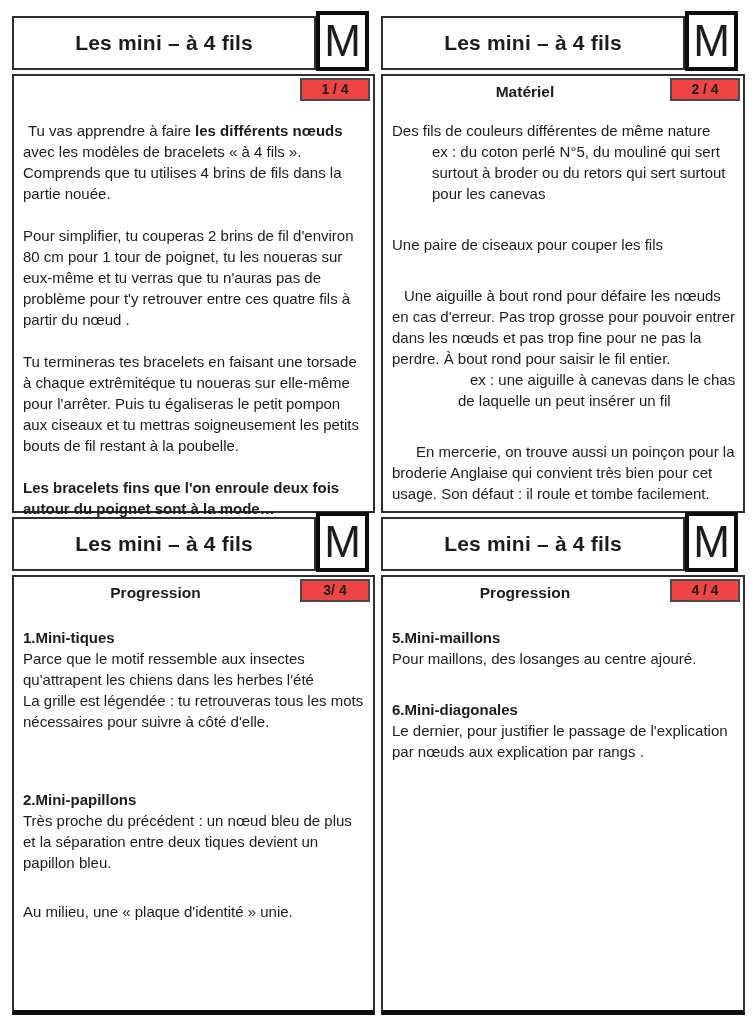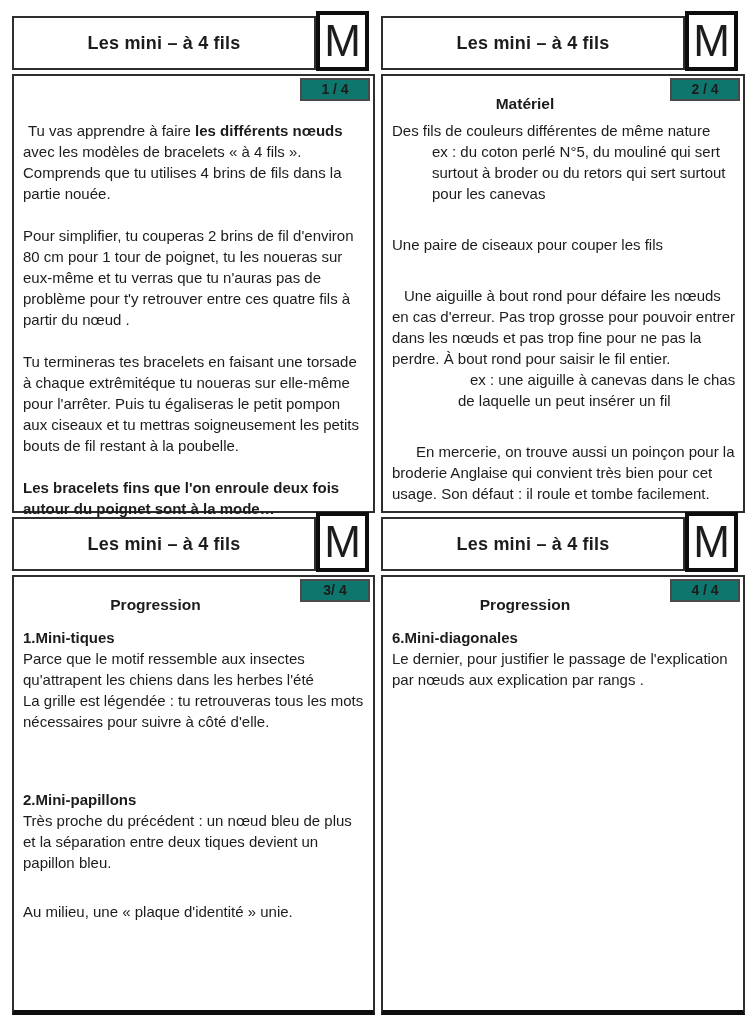--- a/index.html
+++ b/index.html
@@ -2,31 +2,31 @@
 <html><head>
 <meta charset="utf-8">
 <style>
   html, body { margin:0; padding:0; background:#e8e8e8; }
   .sheet {
     position:relative; width:754px; height:1023px; background:#ffffff;
     font-family:"Liberation Sans", sans-serif; color:#1c1c1c;
     margin:0 auto; overflow:hidden;
   }
   .box { position:absolute; border:2px solid #2e2e2e; background:#fff; box-sizing:border-box; }
-  .title-box { display:flex; align-items:center; justify-content:center; font-weight:bold; font-size:18px; letter-spacing:0.2px; }
+  .title-box { display:flex; align-items:center; justify-content:center; font-weight:bold; font-size:21px; letter-spacing:0.2px; }
   .logo-box { border:4px solid #0d0d0d; display:flex; align-items:center; justify-content:center; font-size:44px; font-weight:400; line-height:1; }
   .body-box { font-size:15px; line-height:21px; }
   .pagenum {
     position:absolute; top:2px; right:3px; width:70px; height:23px;
-    border:2px solid #4a4a4a; background:#0f766e; box-sizing:border-box;
+    border:2px solid #4a4a4a; background:#ef4444; box-sizing:border-box;
     display:flex; align-items:center; justify-content:center;
     font-size:14px; font-weight:bold;
   }
   .subtitle {
-    position:absolute; top:17px; left:0; width:calc(100% - 76px);
+    position:absolute; top:5px; left:0; width:calc(100% - 76px);
     text-align:center; font-weight:bold; font-size:15.5px;
   }
   .content { padding:44px 6px 0 9px; }
   .content.deep { padding-top:50px; }
   .para { margin:0 0 21px 0; }
   .b { font-weight:bold; }
   .u { }
   .ti5  { text-indent:5px; }
   .ti12 { text-indent:12px; }
   .ti24 { text-indent:24px; }
@@ -131,20 +131,24 @@
   <div id="p4-title" class="box title-box">
     <span>Les mini – à 4 fils</span>
   </div>
   <div id="p4-logo" class="box logo-box">
     <span>M</span>
   </div>
   <div id="p4-body" class="box body-box thick-bottom">
     <div class="subtitle">Progression</div>
     <div class="pagenum">4 / 4</div>
     <div class="content deep">
+      <div class="sec mb30">
+        <div class="sec-h">5.Mini-maillons</div>
+        <div>Pour maillons, des losanges au centre ajouré.</div>
+      </div>
       <div class="sec">
         <div class="sec-h">6.Mini-diagonales</div>
         <div>Le dernier, pour justifier le passage de l'explication par nœuds aux explication par rangs .</div>
       </div>
     </div>
   </div>
 
 </div>
 
 </body></html>

